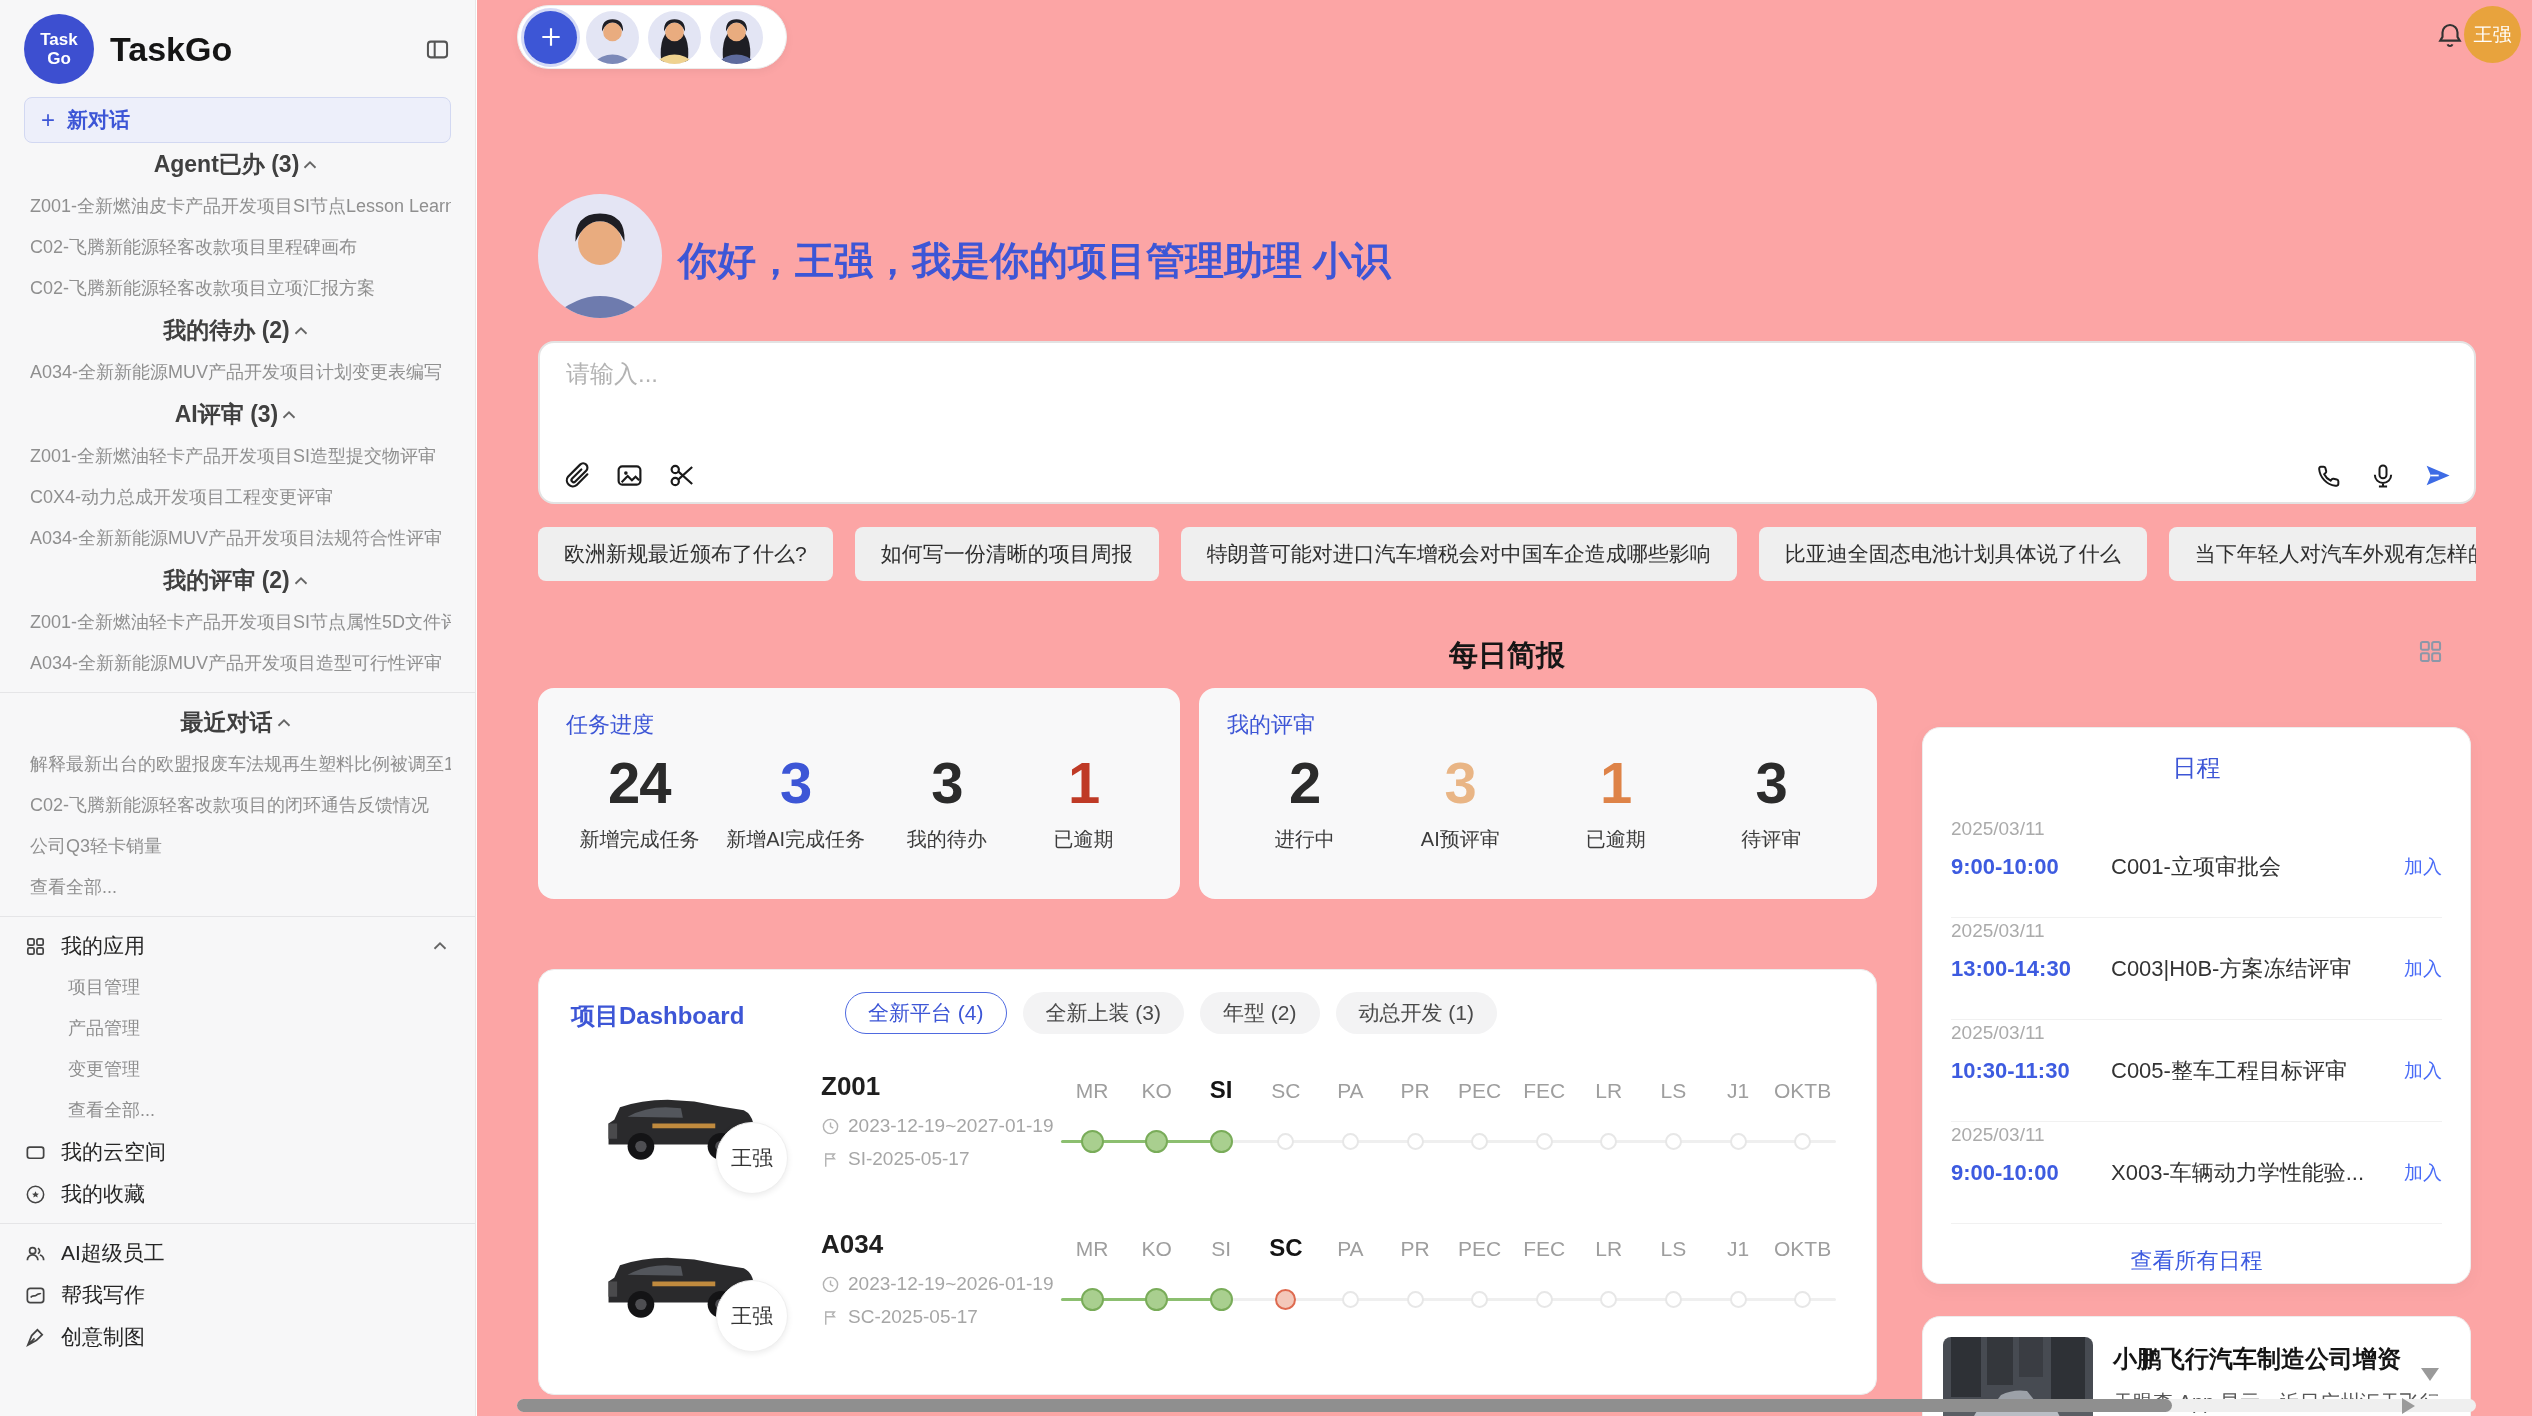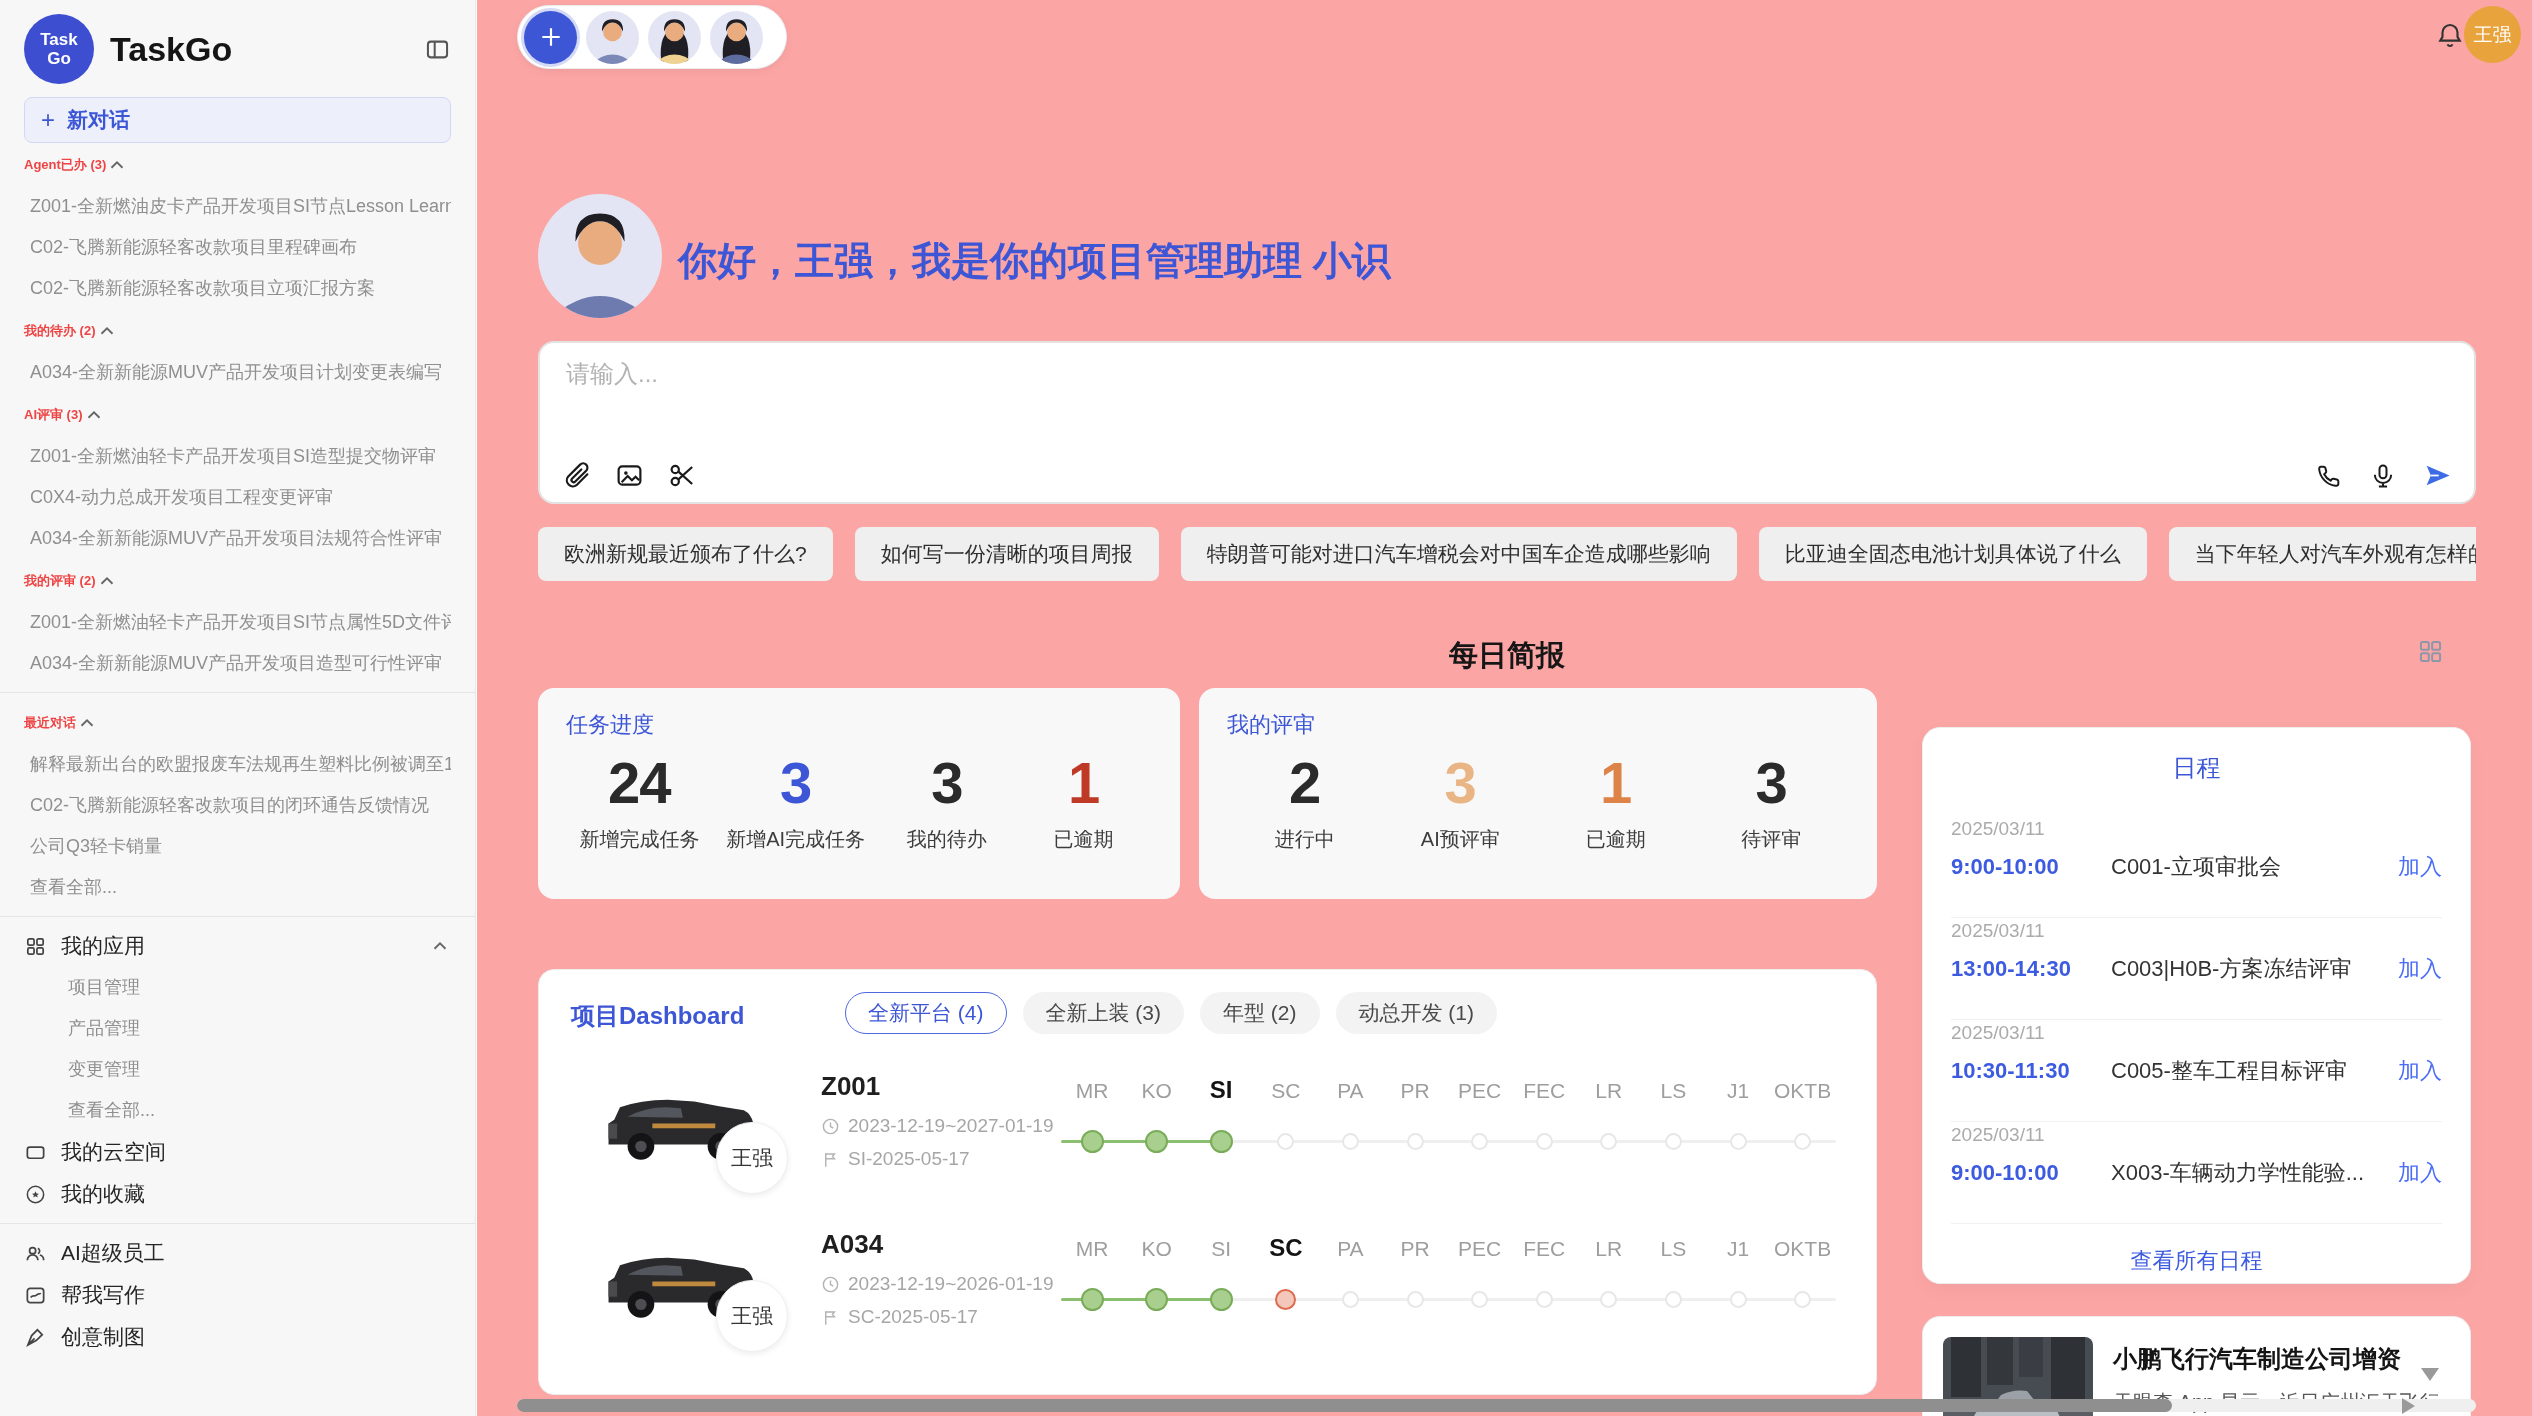--- a/index.html
+++ b/index.html
@@ -11,22 +11,22 @@
     border-right:1px solid #E8E8E8;padding:13px 24px 0 24px;overflow:hidden;}
   .logo-row{display:flex;align-items:center;gap:16px;height:72px;}
   .logo{width:70px;height:70px;border-radius:50%;background:#3D4FD0;color:#fff;display:flex;
     flex-direction:column;align-items:center;justify-content:center;font-size:17px;line-height:1.12;font-weight:600;flex:none;}
   .app-title{font-size:34px;font-weight:700;color:#151515;flex:1;}
   .icon-btn{cursor:pointer;}
   .new-chat{margin-top:12px;width:100%;height:46px;border-radius:8px;background:#EDEFFA;
     border:1px solid #D2D8F2;color:#3D56D6;font-size:21px;font-weight:600;display:flex;
     align-items:center;gap:12px;padding:0 16px;cursor:pointer;}
   .new-chat .plus{font-size:24px;font-weight:400;}
-  .sec-h{display:flex;align-items:center;justify-content:flex-start;height:43px;
-    font-size:13px;font-weight:600;color:#ef4444;cursor:pointer;}
+  .sec-h{display:flex;align-items:center;justify-content:center;height:43px;
+    font-size:23px;font-weight:600;color:#404040;cursor:pointer;}
   .side-item{height:41px;line-height:41px;font-size:18px;color:#8F8F8F;white-space:nowrap;
     overflow:hidden;padding-left:6px;cursor:pointer;}
   .side-divider{height:1px;background:#E5E5E7;margin:8px -24px;}
   .side-link{display:flex;align-items:center;gap:14px;height:42px;font-size:21px;color:#262626;cursor:pointer;}
   .side-link .grow{flex:1;}
   .sub-item{padding-left:44px;}
   
   .main{position:absolute;left:477px;top:0;right:0;bottom:0;background:#fca5a5;}
   .topbar-pill{position:absolute;left:40px;top:5px;width:270px;height:64px;border:1px solid #ECECEC;
     border-radius:33px;background:#fff;box-shadow:0 3px 8px rgba(0,0,0,.05);display:flex;
@@ -92,21 +92,21 @@
   .dot.alert{width:21px;height:21px;border:2.5px solid #DE6A4F;background:#F3C8BA;top:86px;}
   
   .sched-card{position:absolute;left:1445px;top:727px;width:549px;height:557px;border:1px solid #EDEDED;
     border-radius:18px;background:#fff;box-shadow:0 6px 18px rgba(0,0,0,.04);}
   .sched-title{position:absolute;top:24px;width:100%;text-align:center;font-size:24px;color:#3D56D6;}
   .sched-entry{position:absolute;left:28px;right:28px;height:102px;border-bottom:1px solid #F1F1F1;}
   .sched-date{font-size:19px;color:#ABABAB;margin-top:2px;}
   .sched-row{display:flex;align-items:center;margin-top:12px;}
   .sched-time{font-size:22px;font-weight:700;color:#3D5BE0;width:160px;flex:none;}
   .sched-name{font-size:22px;color:#333;flex:1;white-space:nowrap;overflow:hidden;}
-  .sched-join{font-size:22px;color:#4A6CF7;cursor:pointer;flex:none;}
+  .sched-join{font-size:19px;color:#4A6CF7;cursor:pointer;flex:none;}
   .sched-footer{position:absolute;top:518px;width:100%;text-align:center;font-size:22px;color:#3D5BE0;cursor:pointer;}
   
   .news-card{position:absolute;left:1445px;top:1316px;width:549px;height:170px;border:1px solid #EDEDED;
     border-radius:18px;background:#fff;overflow:hidden;}
   .news-photo{position:absolute;left:20px;top:20px;width:150px;height:108px;border-radius:8px;overflow:hidden;}
   .news-title{position:absolute;left:190px;top:26px;font-size:24px;font-weight:700;color:#141414;}
   .news-excerpt{position:absolute;left:190px;top:70px;font-size:20px;color:#555;width:345px;line-height:1.5;}
   
   .hscroll-track{position:absolute;left:40px;top:1399px;width:1959px;height:13px;border-radius:7px;background:#EFEFEF;}
   .hscroll{position:absolute;left:40px;top:1399px;width:1655px;height:13px;border-radius:7px;background:#8F8F8F;cursor:grab;}

